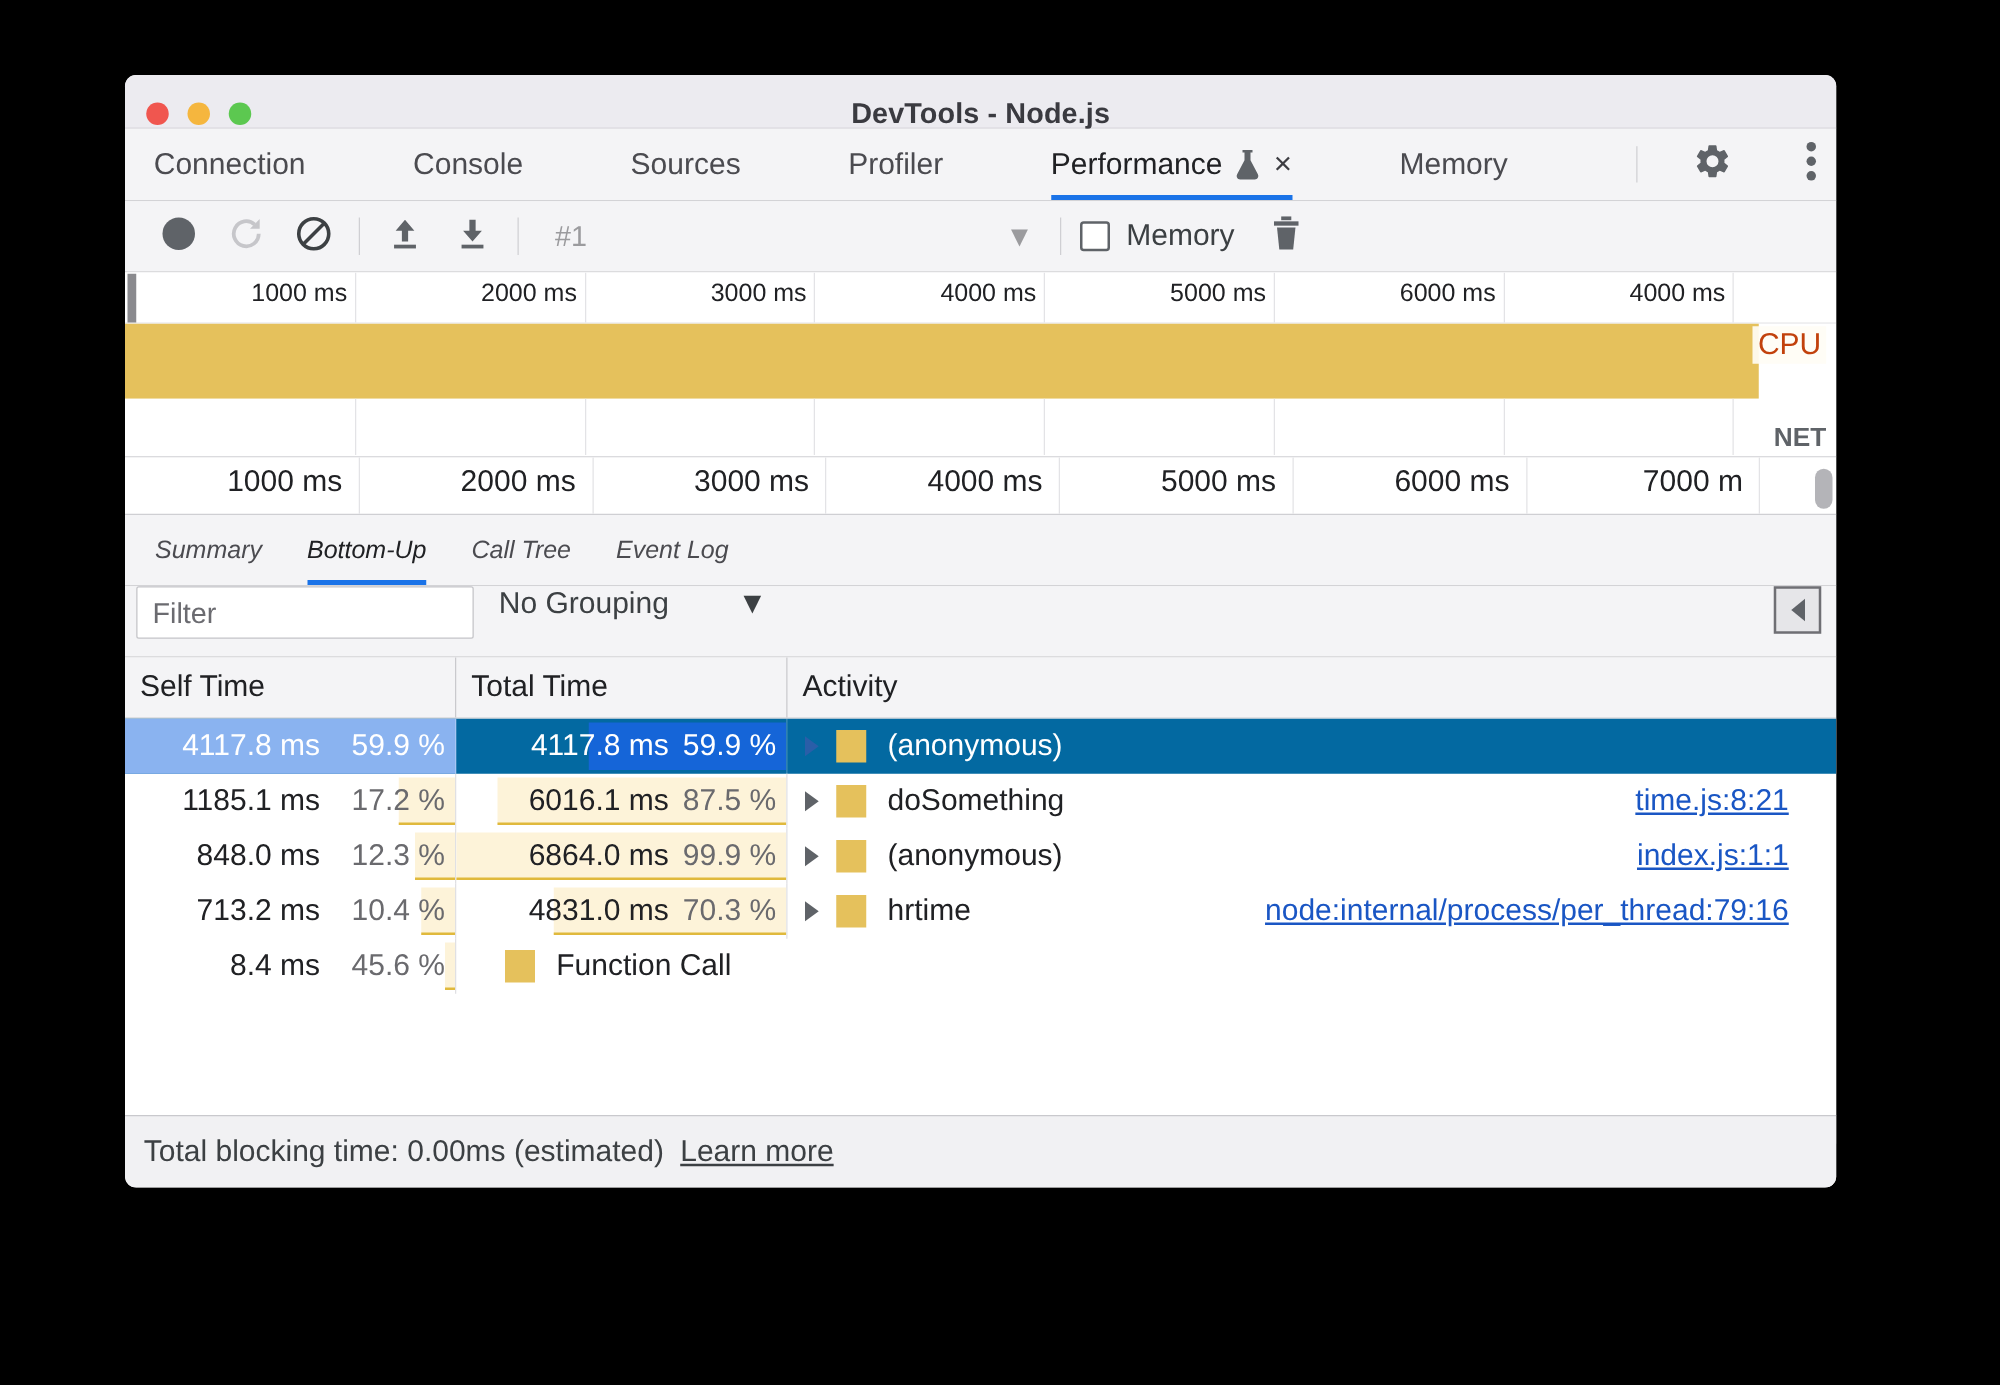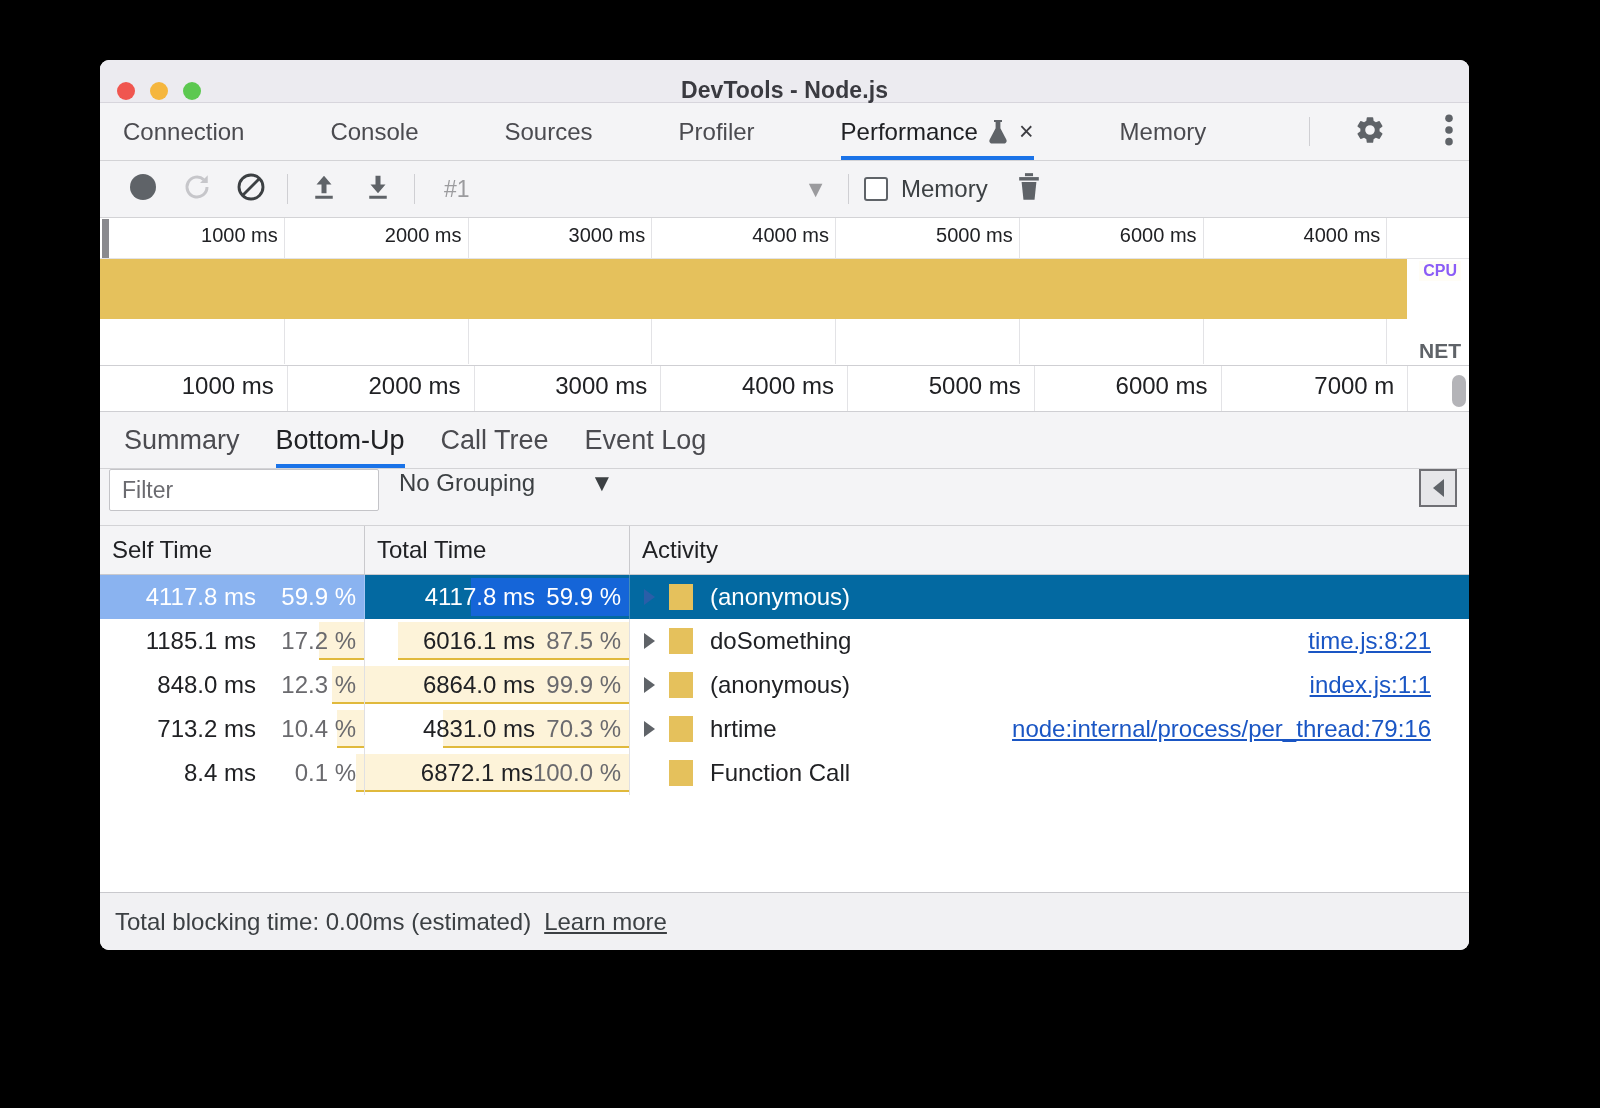--- a/index.html
+++ b/index.html
@@ -144,21 +144,21 @@
   #cpu-band {
     position: relative; height: 60px; background: #fff;
   }
   #cpu-fill {
     position: absolute; left: 0; top: 0; bottom: 0;
     width: 95.5%;
     background: #e5c15c;
   }
   #cpu-label {
     position: absolute; right: 8px; top: 2px;
-    font-size: 16px; font-weight: bold; color: #8b5cf6;
+    font-size: 24px; font-weight: normal; color: #c2410c;
     background: rgba(255,253,245,0.92);
     padding: 1px 4px;
   }
   #net-band {
     position: relative; height: 45px; background: #fff;
     border-top: 0;
   }
   #net-band .tick {
     position: absolute; top: 0; bottom: 0;
     border-left: 1px solid #e3e3e6;
@@ -188,22 +188,23 @@
   #subtabs {
     position: relative; height: 57px;
     background: #f4f4f6;
     border-bottom: 1px solid #d3d3d6;
     display: flex; align-items: stretch;
     padding-left: 6px;
   }
   .subtab {
     display: flex; align-items: center;
     padding: 0 18px;
-    font-size: 27px; color: #4b4b50;
-    position: relative;
+    font-size: 20px; color: #4b4b50;
+    position: relative;
+    font-style: italic;
   }
   .subtab.active { color: #202124; }
   .subtab.active::after {
     content: ""; position: absolute;
     left: 18px; right: 18px; bottom: 0;
     height: 4px; background: #1a73e8;
   }
 
   
   #filterbar {
@@ -642,28 +643,21 @@
             <span class="swatch"></span>
             <span class="act-name">hrtime</span>
             <span class="act-link">node:internal/process/per_thread:79:16</span>
           </div>
         </div>
         <div class="row">
           <div class="cell col-self">
             <div class="bar" style="width: 3%;"></div>
             <div class="nums">
               <span class="ms">8.4 ms</span>
-              <span class="pct">0.1 %</span>
-            </div>
-          </div>
-          <div class="cell col-total pct-tight">
-            <div class="bar" style="width: 100%;"></div>
-            <div class="nums">
-              <span class="ms">6872.1 ms</span>
-              <span class="pct">100.0 %</span>
+              <span class="pct">45.6 %</span>
             </div>
           </div>
           <div class="cell-act col-act">
             <span class="disclosure hidden"></span>
             <span class="swatch"></span>
             <span class="act-name">Function Call</span>
           </div>
         </div>
       </div>
   </div>

